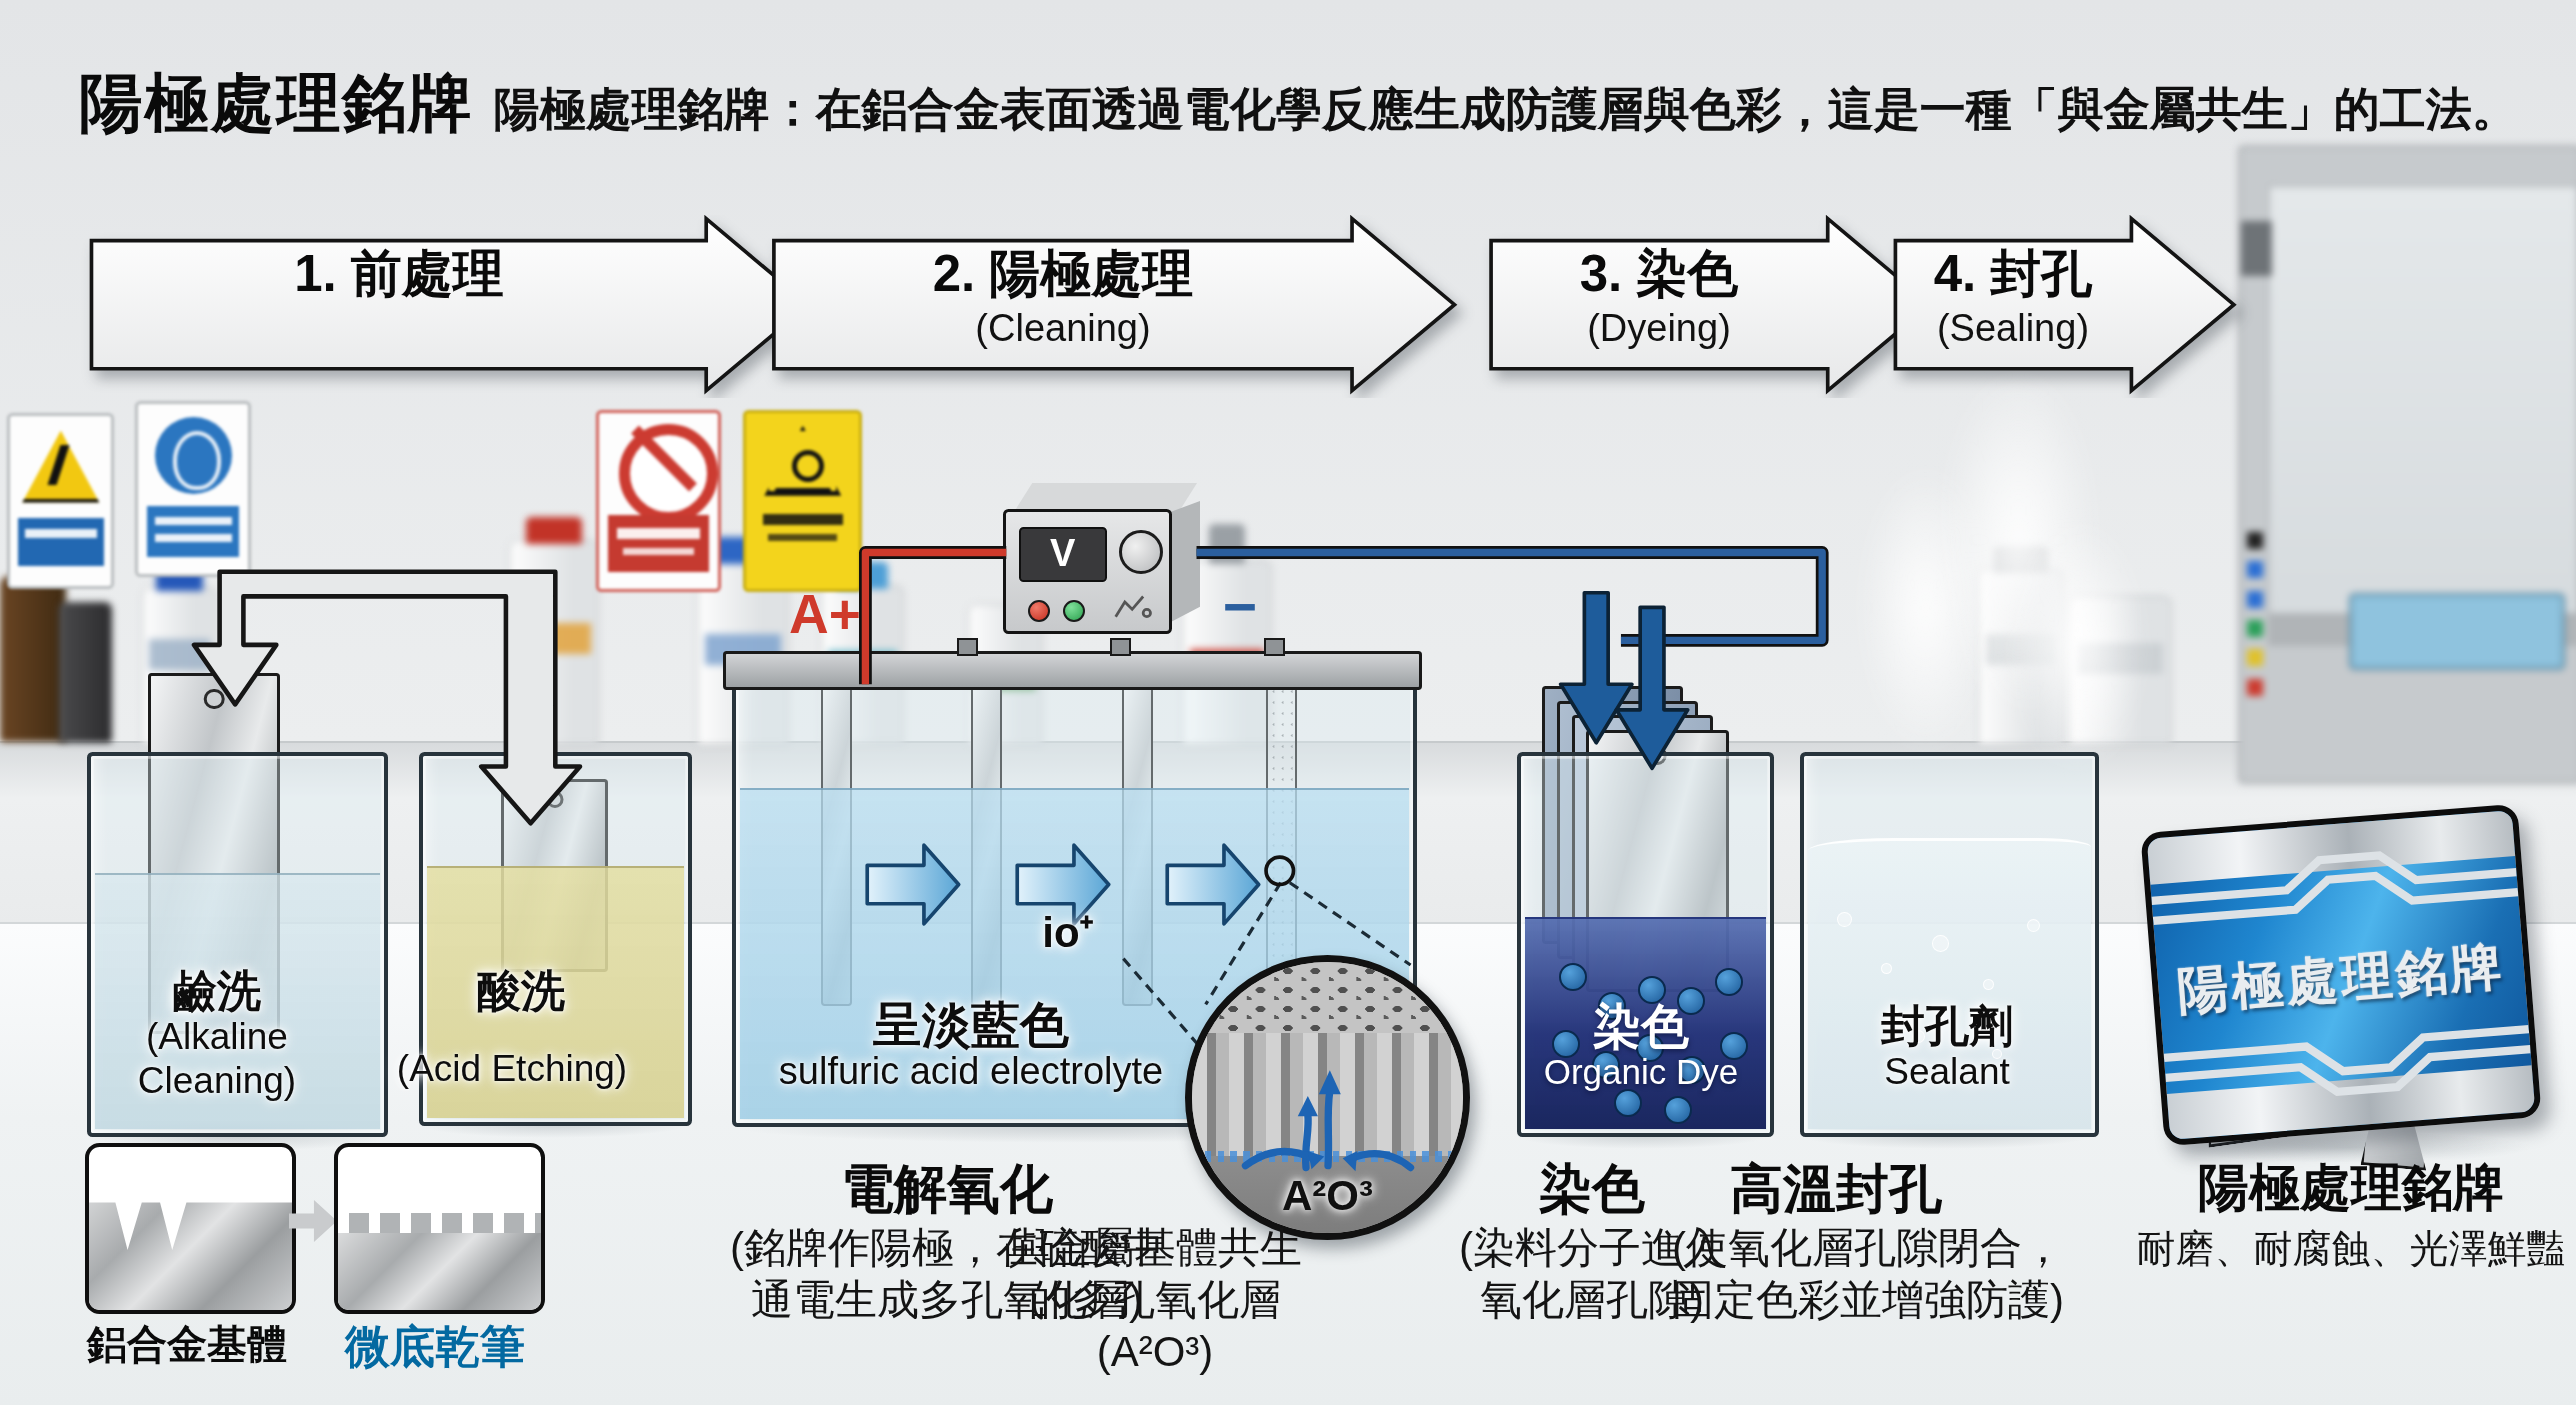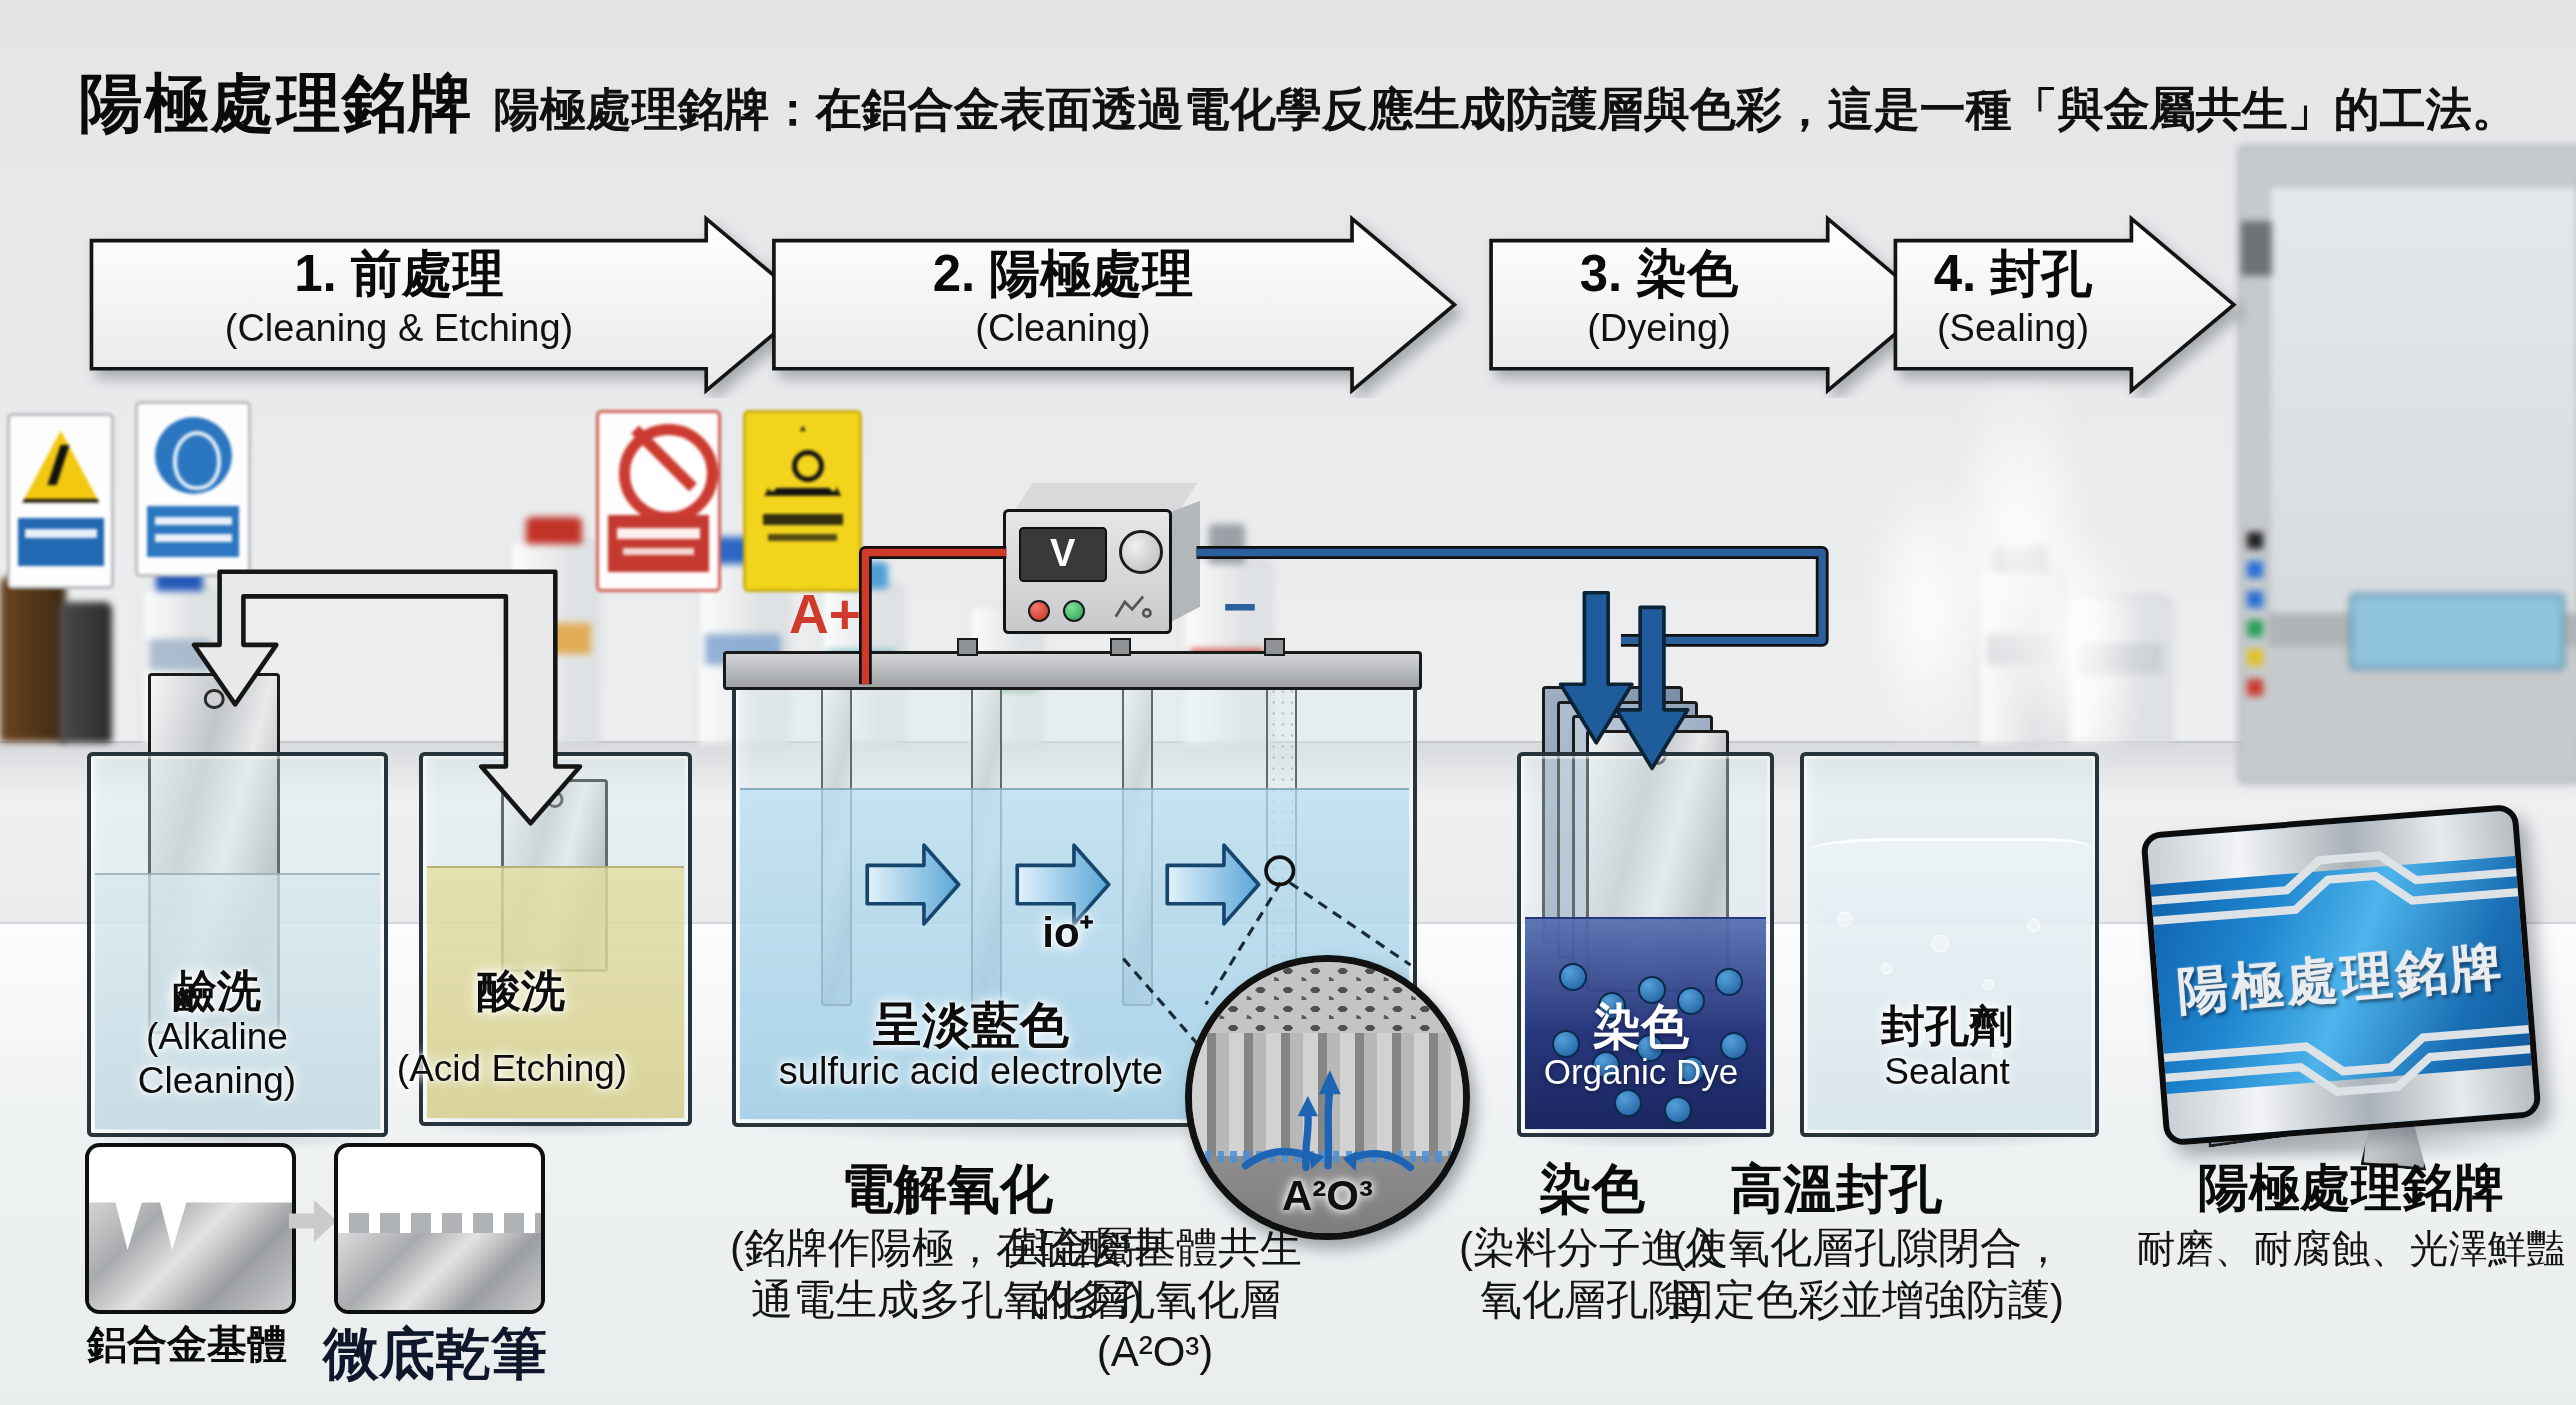--- a/index.html
+++ b/index.html
@@ -180,21 +180,20 @@
       </linearGradient>
     </defs>
     <g fill="url(#gb)" stroke="#141414" stroke-width="4" style="filter:drop-shadow(7px 9px 7px rgba(30,40,50,.32));">
       <path d="M100,28 H772 V4 L884,98 L772,192 V168 H100 Z"></path>
       <path d="M846,28 H1478 V4 L1590,98 L1478,192 V168 H846 Z"></path>
       <path d="M1630,28 H1998 V4 L2110,98 L1998,192 V168 H1630 Z"></path>
       <path d="M2072,28 H2330 V4 L2442,98 L2330,192 V168 H2072 Z"></path>
     </g>
   </svg>
   <div class="abs ctr step-zh z10" style="left:399px;top:240px;">1. 前處理</div>
-  <div class="abs ctr step-en z10" style="left:399px;top:307px;">(Cleaning &amp; Etching)</div>
   <div class="abs ctr step-zh z10" style="left:1063px;top:240px;">2. 陽極處理</div>
   <div class="abs ctr step-en z10" style="left:1063px;top:307px;">(Cleaning)</div>
   <div class="abs ctr step-zh z10" style="left:1659px;top:240px;">3. 染色</div>
   <div class="abs ctr step-en z10" style="left:1659px;top:307px;">(Dyeing)</div>
   <div class="abs ctr step-zh z10" style="left:2013px;top:240px;">4. 封孔</div>
   <div class="abs ctr step-en z10" style="left:2013px;top:307px;">(Sealing)</div>
 
   <div class="abs shadow z2" style="left:87px;top:1122px;width:302px;height:29px;"></div>
   <div class="abs shadow z2" style="left:416px;top:1111px;width:274px;height:27.4px;"></div>
   <div class="abs shadow z2" style="left:732px;top:1112px;width:682px;height:31px;"></div>
@@ -397,16 +396,16 @@
   <div class="abs ctr cap-title z10" style="left:1592px;top:1154px;">染色</div>
   <div class="abs ctr cap-sub pre z10" style="left:1592px;top:1222px;">(染料分子進入
 氧化層孔隙)</div>
   <div class="abs ctr cap-title z10" style="left:1836px;top:1154px;">高溫封孔</div>
   <div class="abs ctr cap-sub pre z10" style="left:1836px;top:1222px;margin-left:32px;">(使氧化層孔隙閉合，
 固定色彩並增強防護)</div>
   <div class="abs ctr z10" style="left:2351px;top:1154px;font-size:51px;font-weight:bold;color:#0a0a0a;">陽極處理銘牌</div>
   <div class="abs ctr z10" style="left:2351px;top:1222px;font-size:39px;color:#141414;">耐磨、耐腐蝕、光澤鮮豔</div>
 
   <div class="abs ctr z10" style="left:187px;top:1317px;font-size:40px;font-weight:bold;color:#0a0a0a;">鋁合金基體</div>
-  <div class="abs ctr z10" style="left:435px;top:1317px;font-size:56px;font-weight:bold;color:#0f172a;">微底乾筆</div>
+  <div class="abs ctr z10" style="left:435px;top:1317px;font-size:45px;font-weight:bold;color:#0369a1;">微底乾筆</div>
 
 </div>
 
 
 </body></html>

